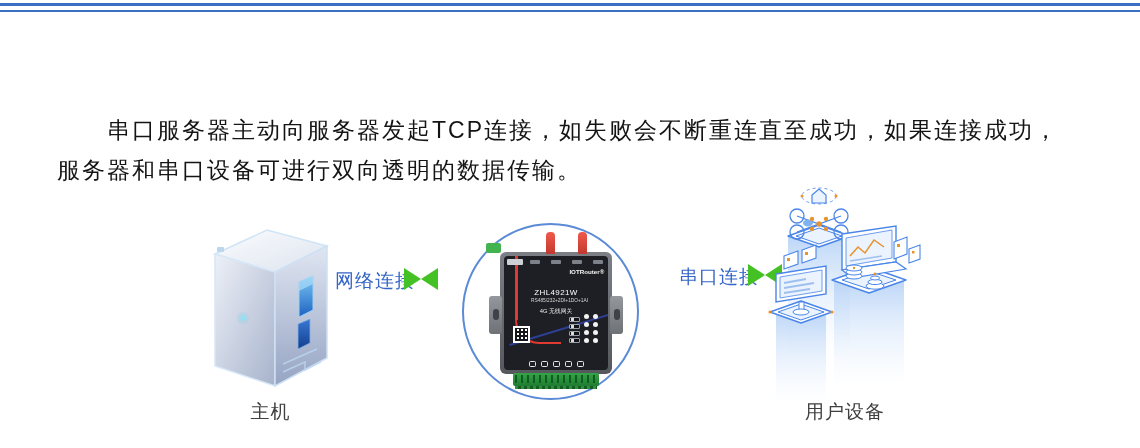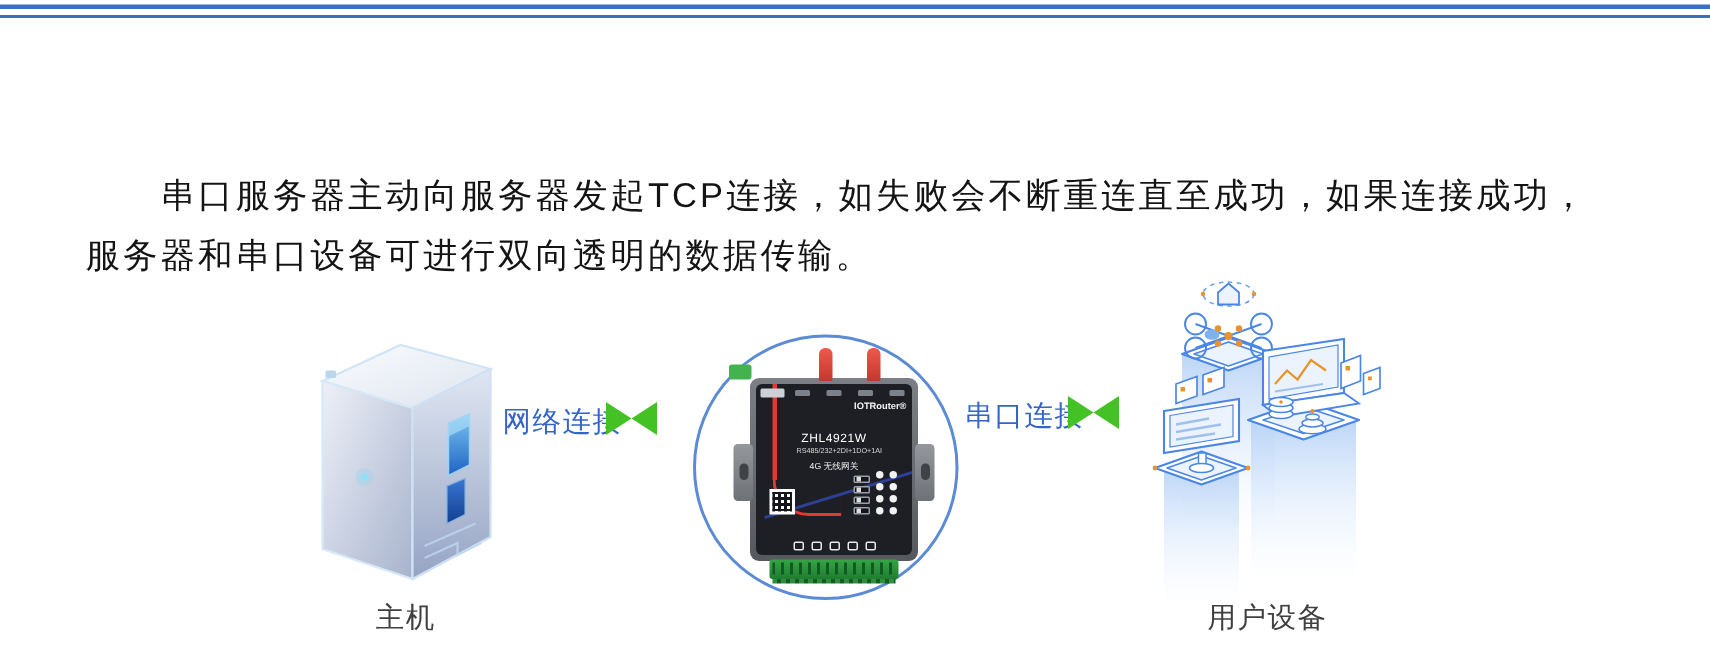--- a/index.html
+++ b/index.html
@@ -181,21 +181,21 @@
           <i></i>
           <i></i>
           <i></i>
           <i></i>
           <i></i>
         </div>
     </div>
     <i class="terminal"></i>
   </div>
 
-  <div class="link" style="left:643px; top:264px;font-family:Liberation Serif, serif;">
+  <div class="link" style="left:679px; top:264px;font-family:Liberation Serif, serif;">
     <div class="link-label">串口连接</div>
     <div class="arrow">
       <i class="ah l"></i>
       <i class="shaft"></i>
       <i class="ah r"></i>
     </div>
   </div>
 
   <svg class="users-art" viewBox="0 0 185 225">
     <defs>

